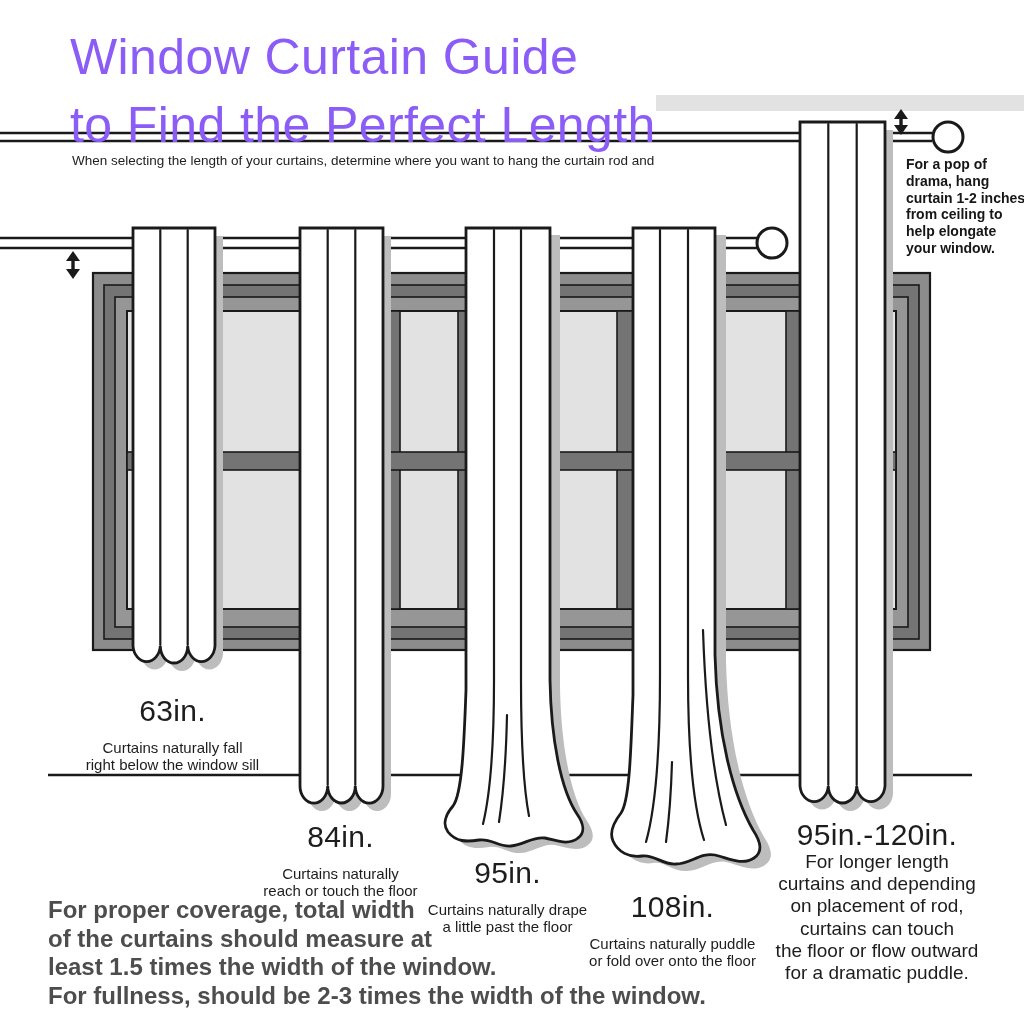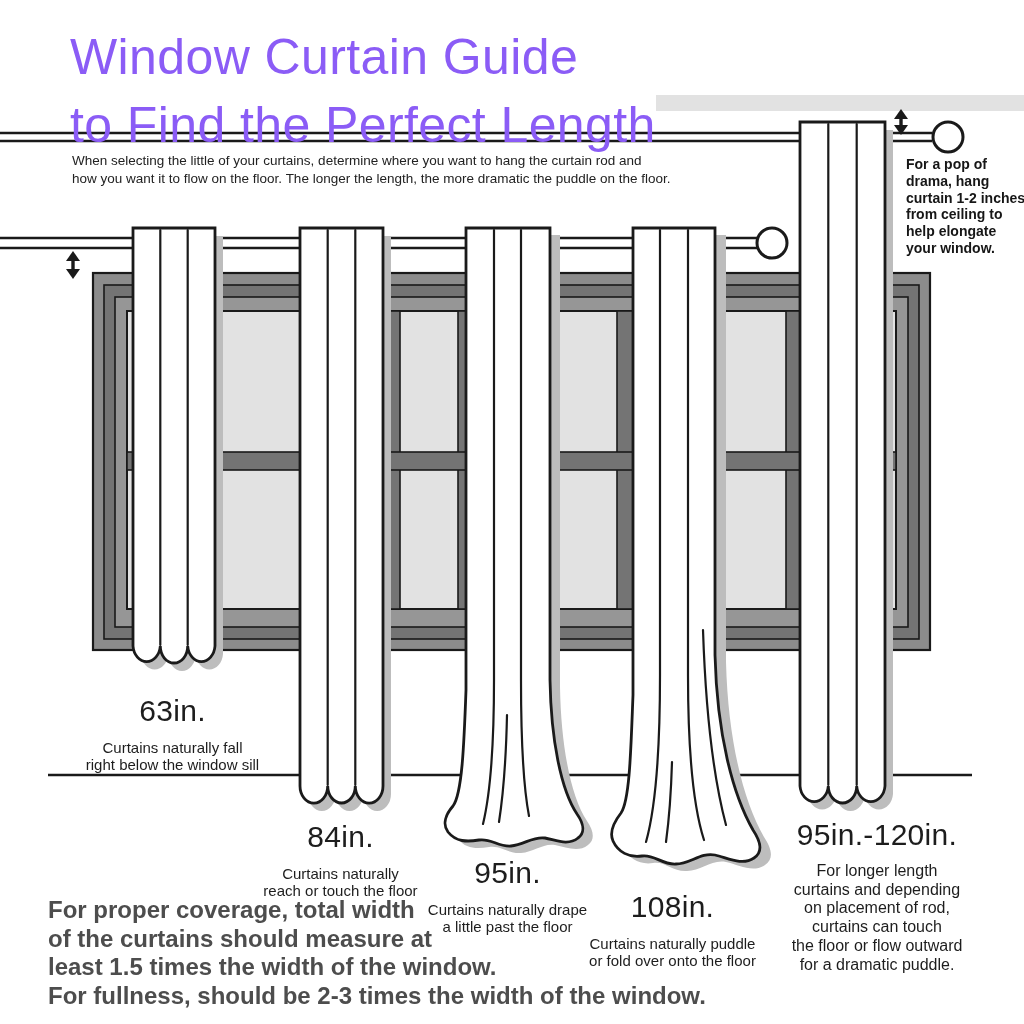--- a/index.html
+++ b/index.html
@@ -33,21 +33,21 @@
   .rodnote { left:72px; top:190px; font-size:13.5px; line-height:1.2; font-weight:bold; color:#161616; }
   .sidenote { left:898px; top:156px; width:124px; font-size:14px; line-height:1.2; font-weight:bold; color:#161616;margin-left:8px; }
   .clabel { text-align:center; color:#1d1d1d; }
   .clabel .num  { font-size:30px; line-height:1.1; letter-spacing:0.3px; }
   .clabel .desc { font-size:15px; line-height:1.15; margin-top:12px; }
   .clabel-63  { left:70px;  top:694px; width:205px; }
   .clabel-84  { left:238px; top:820px; width:205px; }
   .clabel-95  { left:405px; top:856px; width:205px; }
   .clabel-108 { left:570px; top:890px; width:205px; }
   .clabel-95120 { left:772px; top:818px; width:210px; }
-  .clabel-95120 .desc { font-size:16px; line-height:1.17; margin-top:11px; }
+  .clabel-95120 .desc { font-size:19px; line-height:1.17; margin-top:0; }
   .footer { left:48px; top:896px; font-size:24px; line-height:1.19; font-weight:bold; color:var(--footer_text); }
 </style>
 </head>
 <body>
 
 <div id="canvas">
 
   <svg class="illus" viewBox="0 0 1024 1024" aria-hidden="true">
 
     <rect class="ceilbar" x="656" y="95" width="368" height="16"></rect>
@@ -128,22 +128,21 @@
       <line class="cfold" x1="856.7" y1="124" x2="856.7" y2="785"></line>
     </g>
   </svg>
 
   <div class="txt title">
     <div>Window Curtain Guide</div>
     <div>to Find the Perfect Length</div>
   </div>
 
   <div class="txt intro">
-    <div>When selecting the little of your curtains, determine where you want to hang the curtain rod and</div>
-    <div>how you want it to flow on the floor. The longer the length, the more dramatic the puddle on the floor.</div>
+    <div>When selecting the length of your curtains, determine where you want to hang the curtain rod and</div>
   </div>
 
 
   <div class="txt sidenote">
     <div>For a pop of</div>
     <div>drama, hang</div>
     <div>curtain 1-2 inches</div>
     <div>from ceiling to</div>
     <div>help elongate</div>
     <div>your window.</div>

